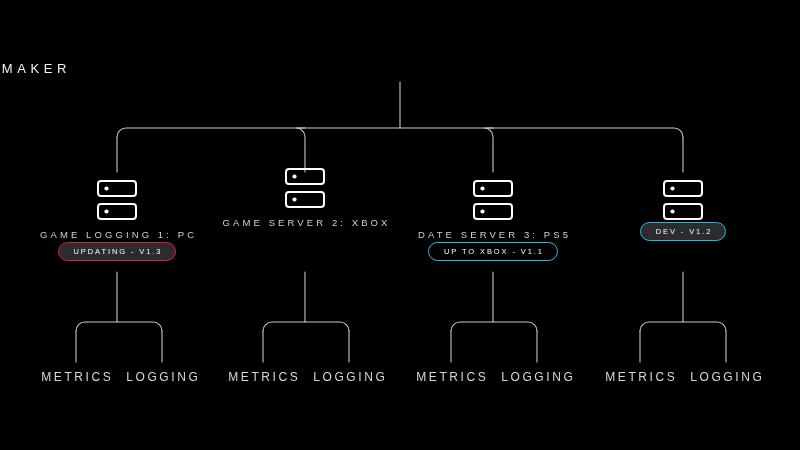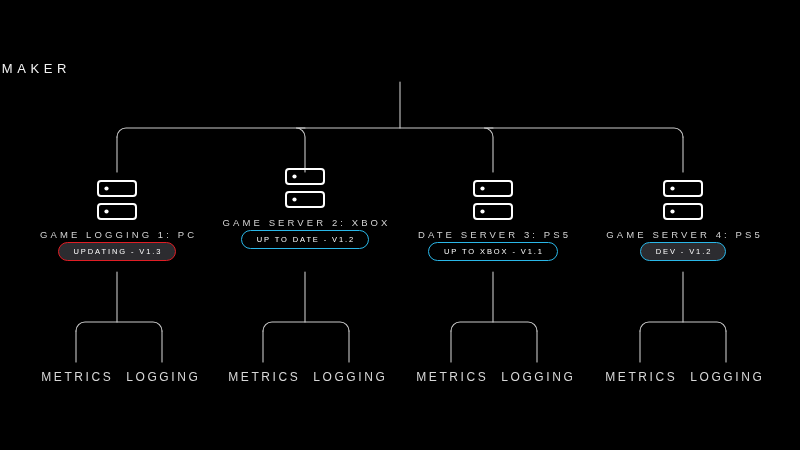--- a/index.html
+++ b/index.html
@@ -125,40 +125,38 @@
         <div><span class="badge filled danger">UPDATING - V1.3</span></div>
       </div>
       <div class="node-abs server-col" style="left: 305px; top: 168px; width: 200px;">
         <svg width="40" height="40" viewBox="0 0 40 40" class="server-icon">
           <rect x="1" y="1" width="38" height="15" rx="3" fill="none" stroke="#ffffff" stroke-width="2"></rect>
           <circle cx="9.5" cy="8.5" r="2.1" fill="#ffffff"></circle>
           <rect x="1" y="24" width="38" height="15" rx="3" fill="none" stroke="#ffffff" stroke-width="2"></rect>
           <circle cx="9.5" cy="31.5" r="2.1" fill="#ffffff"></circle>
         </svg>
         <div class="server-label">GAME SERVER 2: XBOX</div>
-        <div><span class="badge">UP TO DATE - V1.2</span></div>
       </div>
       <div class="node-abs server-col" style="left: 493px; top: 180px; width: 200px;">
         <svg width="40" height="40" viewBox="0 0 40 40" class="server-icon">
           <rect x="1" y="1" width="38" height="15" rx="3" fill="none" stroke="#ffffff" stroke-width="2"></rect>
           <circle cx="9.5" cy="8.5" r="2.1" fill="#ffffff"></circle>
           <rect x="1" y="24" width="38" height="15" rx="3" fill="none" stroke="#ffffff" stroke-width="2"></rect>
           <circle cx="9.5" cy="31.5" r="2.1" fill="#ffffff"></circle>
         </svg>
         <div class="server-label">DATE SERVER 3: PS5</div>
         <div><span class="badge">UP TO XBOX - V1.1</span></div>
       </div>
       <div class="node-abs server-col" style="left: 683px; top: 180px; width: 200px;">
         <svg width="40" height="40" viewBox="0 0 40 40" class="server-icon">
           <rect x="1" y="1" width="38" height="15" rx="3" fill="none" stroke="#ffffff" stroke-width="2"></rect>
           <circle cx="9.5" cy="8.5" r="2.1" fill="#ffffff"></circle>
           <rect x="1" y="24" width="38" height="15" rx="3" fill="none" stroke="#ffffff" stroke-width="2"></rect>
           <circle cx="9.5" cy="31.5" r="2.1" fill="#ffffff"></circle>
         </svg>
-        <div class="server-label">GAME SERVER 4: PS5</div>
         <div><span class="badge filled">DEV - V1.2</span></div>
       </div>
     </div>
   <div id="leaves-layer">
       <div class="node-abs leaf-label" style="left: 76px; top: 370px;">METRICS</div>
       <div class="node-abs leaf-label" style="left: 162px; top: 370px;">LOGGING</div>
       <div class="node-abs leaf-label" style="left: 263px; top: 370px;">METRICS</div>
       <div class="node-abs leaf-label" style="left: 349px; top: 370px;">LOGGING</div>
       <div class="node-abs leaf-label" style="left: 451px; top: 370px;">METRICS</div>
       <div class="node-abs leaf-label" style="left: 537px; top: 370px;">LOGGING</div>

